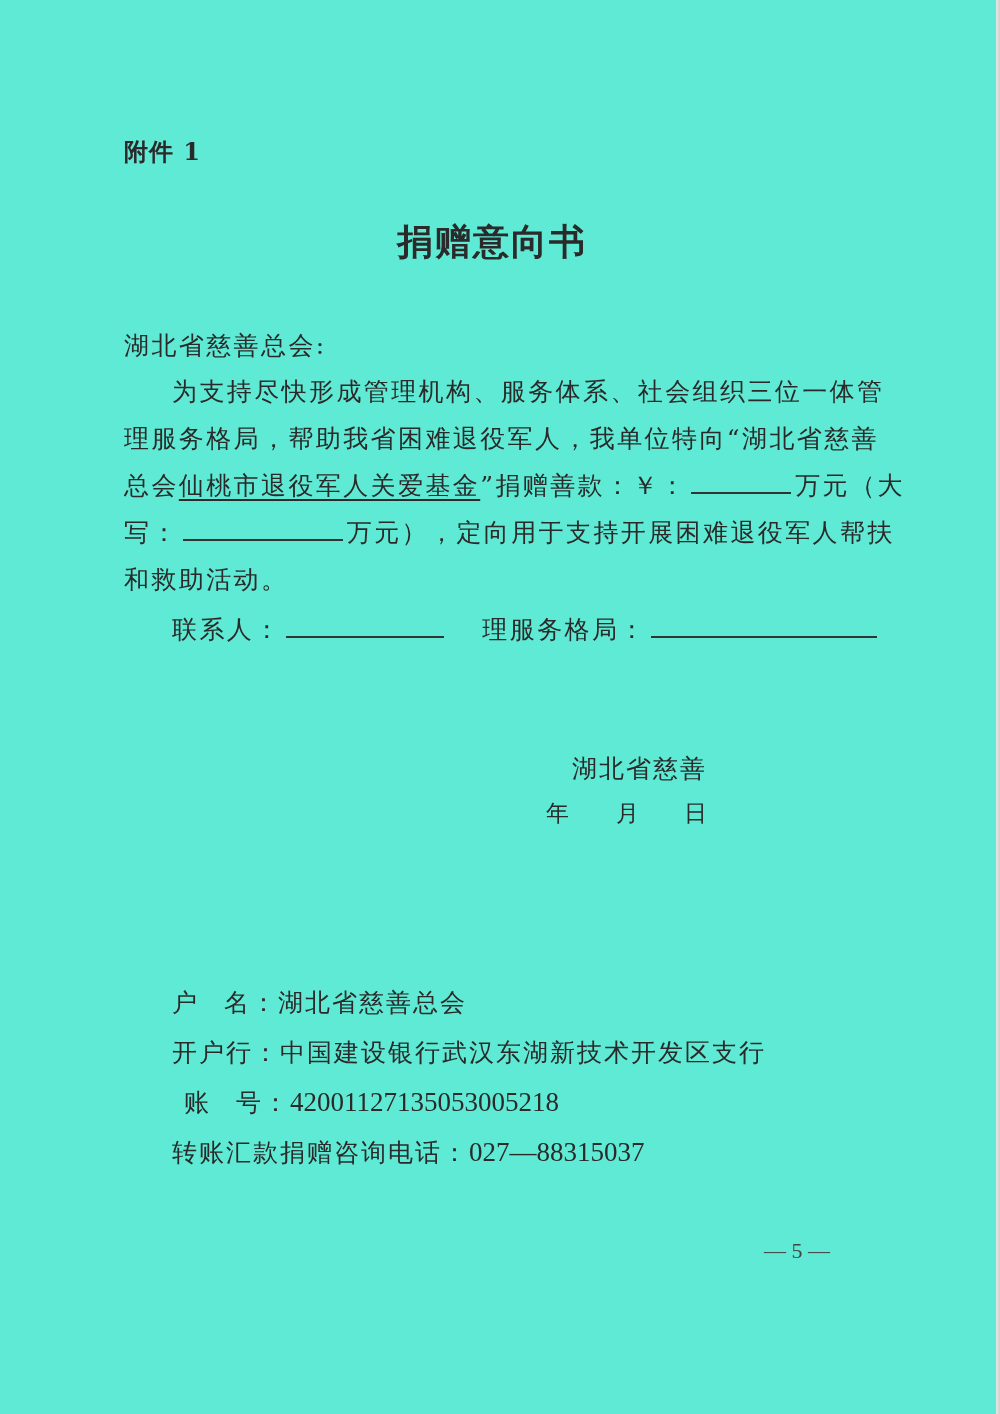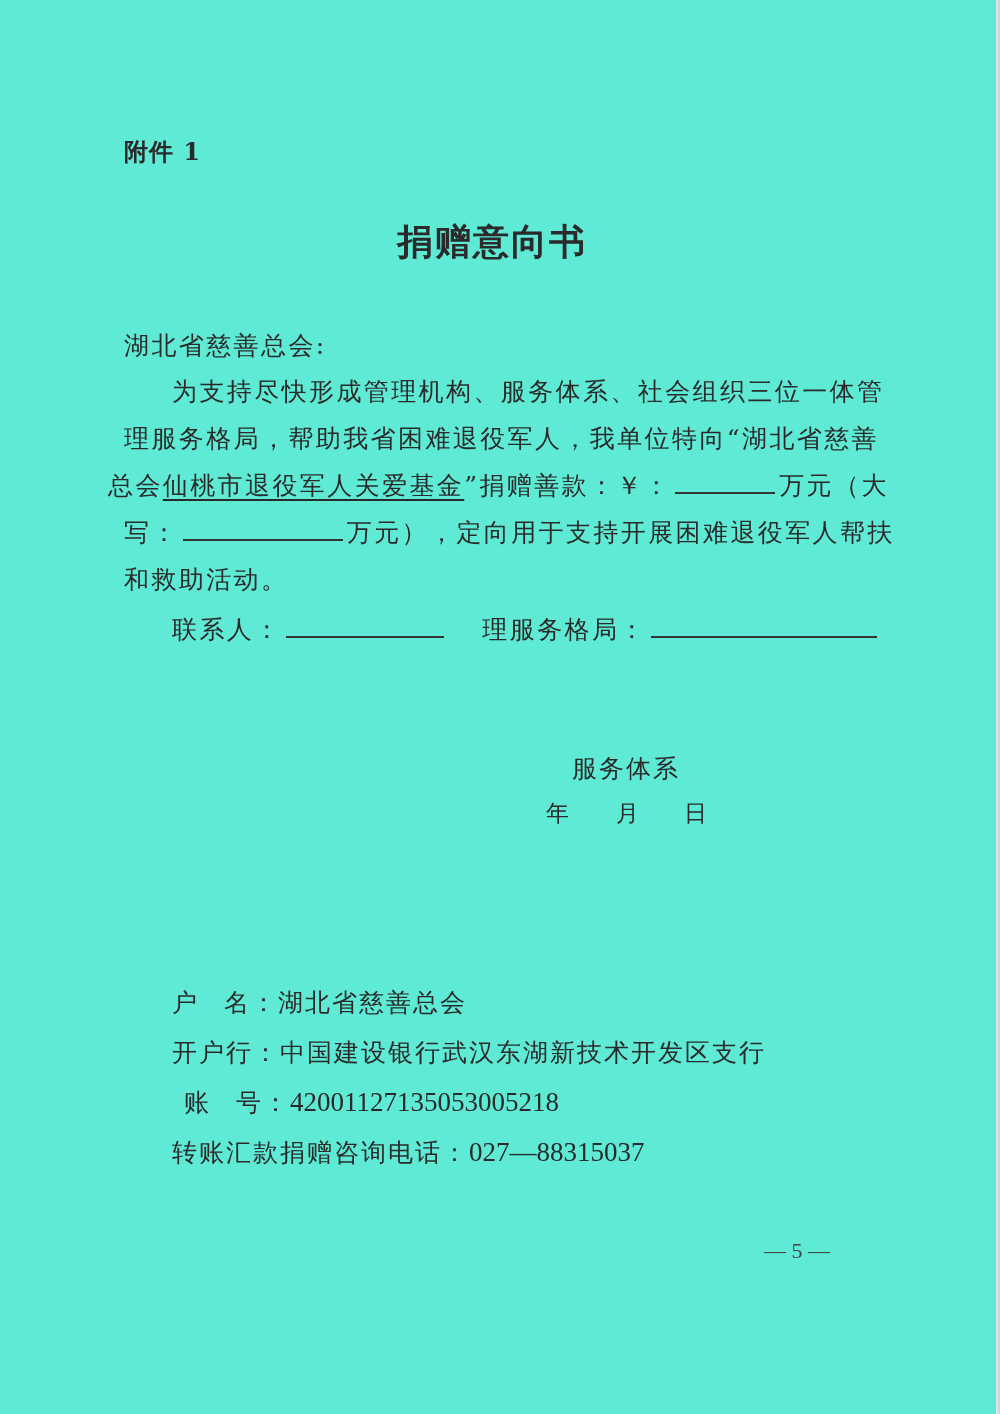--- a/index.html
+++ b/index.html
@@ -45,21 +45,21 @@
     }
     .title span { position: relative; left: -8px; }
     .body-text {
       font-size: 25px;
       letter-spacing: 2.4px;
       line-height: 47px;
     }
     .salutation { left: 124px; top: 322px; }
     .line1 { left: 172px; top: 368px; }
     .line2 { left: 124px; top: 415px; }
-    .line3 { left: 108px; top: 462px; text-align: right; }
+    .line3 { left: 124px; top: 462px; text-align: right; }
     .line4 { left: 124px; top: 509px; }
     .line5 { left: 124px; top: 556px; }
     .contact-line { left: 172px; top: 606px; }
     .underlined {
       text-decoration: underline;
       text-underline-offset: 5px;
       text-decoration-thickness: 1.5px;
     }
     .blank {
       display: inline-block;
@@ -122,21 +122,21 @@
   </div>
 
   <div class="abs body-text line5">和救助活动。</div>
 
   <div class="abs body-text contact-line">
     <span>联系人：</span><span class="blank blank-contact"></span>
     <span style="display:inline-block;width:14px"></span>
     <span>理服务格局：</span><span class="blank blank-phone"></span>
   </div>
 
-  <div class="abs seal">服务体系</div>
+  <div class="abs seal">湖北省慈善</div>
 
   <div class="abs date-row">
     <span class="date-year">年</span><span class="date-month">月</span><span>日</span>
   </div>
 
   <div class="abs bank bank-name">
     <span class="lbl-spaced lbl-hu">户</span><span>名：</span><span>湖北省慈善总会</span>
   </div>
 
   <div class="abs bank bank-branch">

